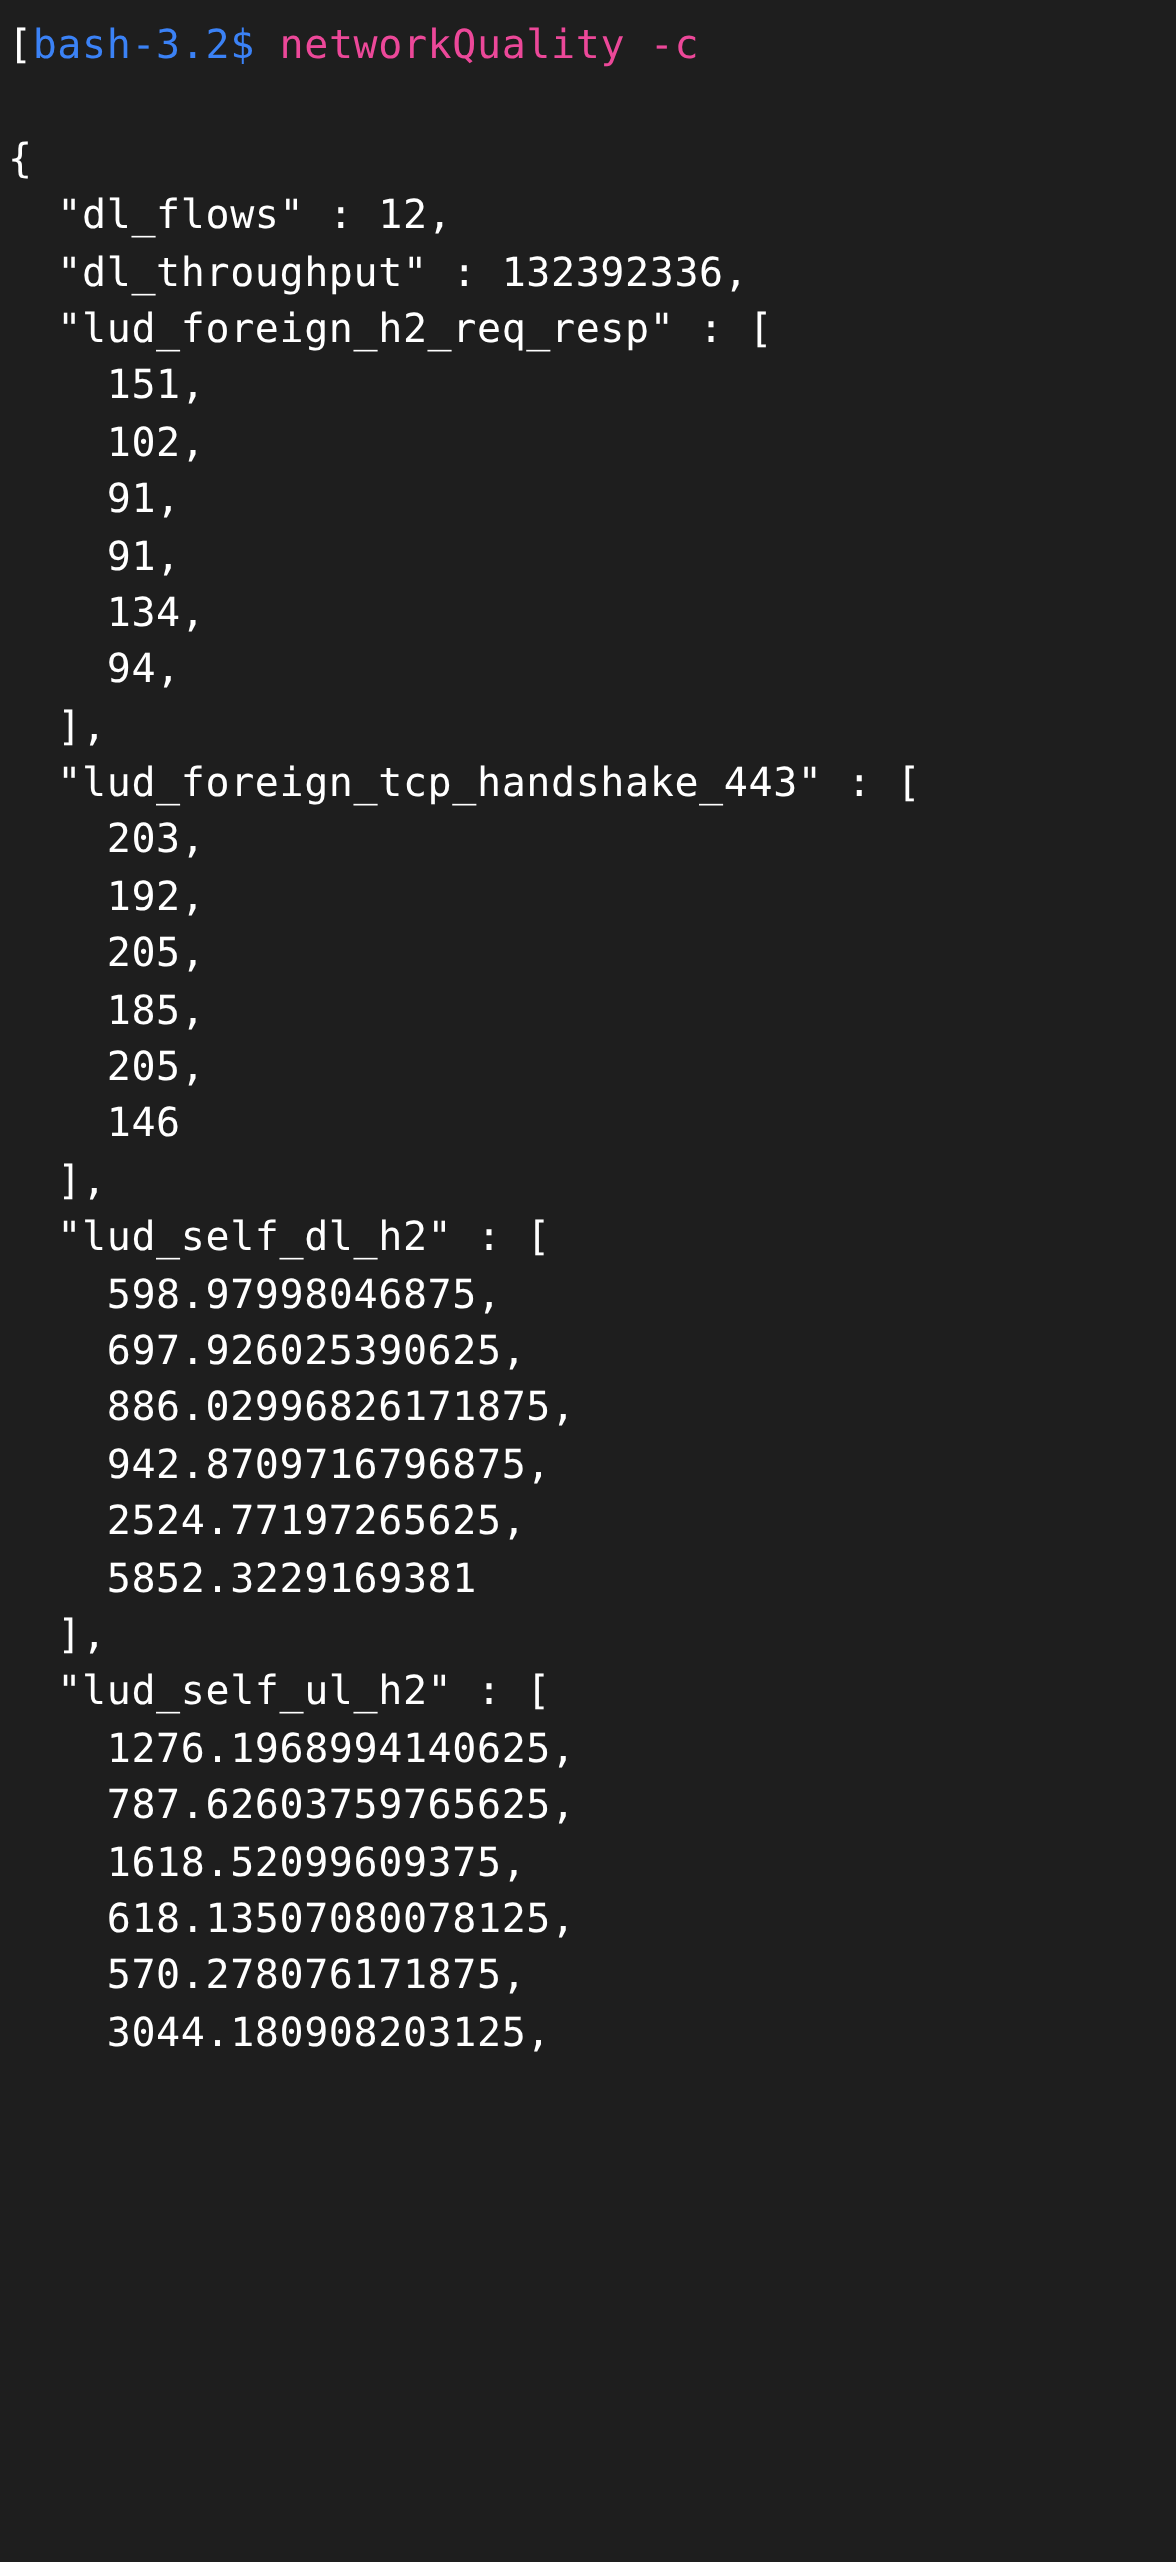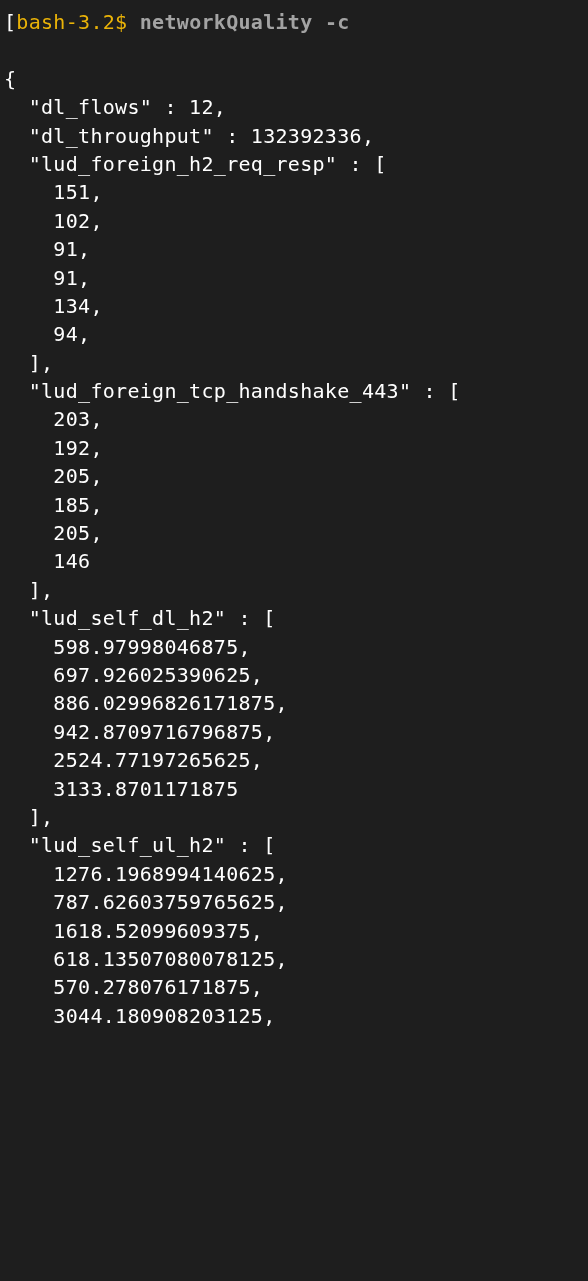--- a/index.html
+++ b/index.html
@@ -20,25 +20,24 @@
       line-height: 1.42;
       letter-spacing: 0.3px;
     }
     .prompt-line {
       white-space: pre;
     }
     .prompt-bracket {
       color: #ffffff;
     }
     .prompt-text {
-      color: #eab308;
+      color: #3b82f6;
     }
     .command {
-      color: #a3a3a3;
-      font-weight: bold;
+      color: #ec4899;
     }
     .output {
       white-space: pre;
       color: #ffffff;
     }
     .blank-line {
       height: 1.42em;
     }
   </style>
 </head>
@@ -65,21 +64,21 @@
     <div class="output">    185,</div>
     <div class="output">    205,</div>
     <div class="output">    146</div>
     <div class="output">  ],</div>
     <div class="output">  "lud_self_dl_h2" : [</div>
     <div class="output">    598.97998046875,</div>
     <div class="output">    697.926025390625,</div>
     <div class="output">    886.02996826171875,</div>
     <div class="output">    942.8709716796875,</div>
     <div class="output">    2524.77197265625,</div>
-    <div class="output">    3133.8701171875</div>
+    <div class="output">    5852.3229169381</div>
     <div class="output">  ],</div>
     <div class="output">  "lud_self_ul_h2" : [</div>
     <div class="output">    1276.1968994140625,</div>
     <div class="output">    787.62603759765625,</div>
     <div class="output">    1618.52099609375,</div>
     <div class="output">    618.13507080078125,</div>
     <div class="output">    570.278076171875,</div>
     <div class="output">    3044.180908203125,</div>
   </div>
 

